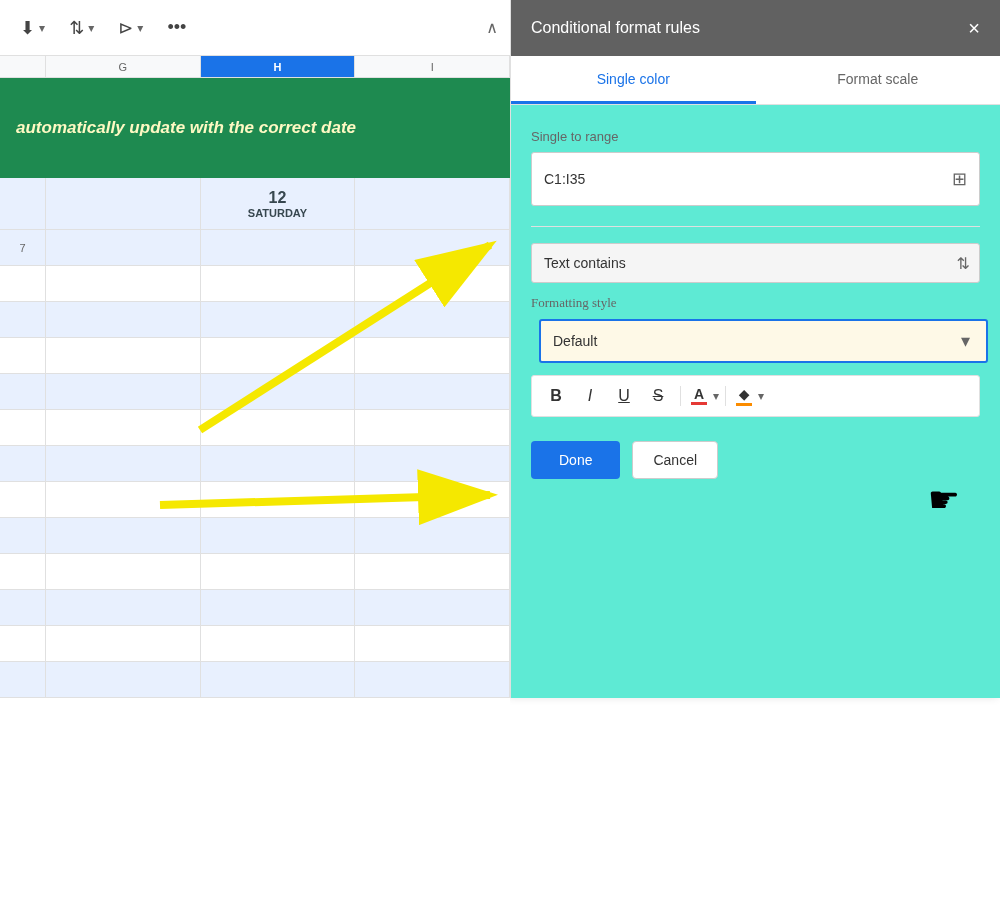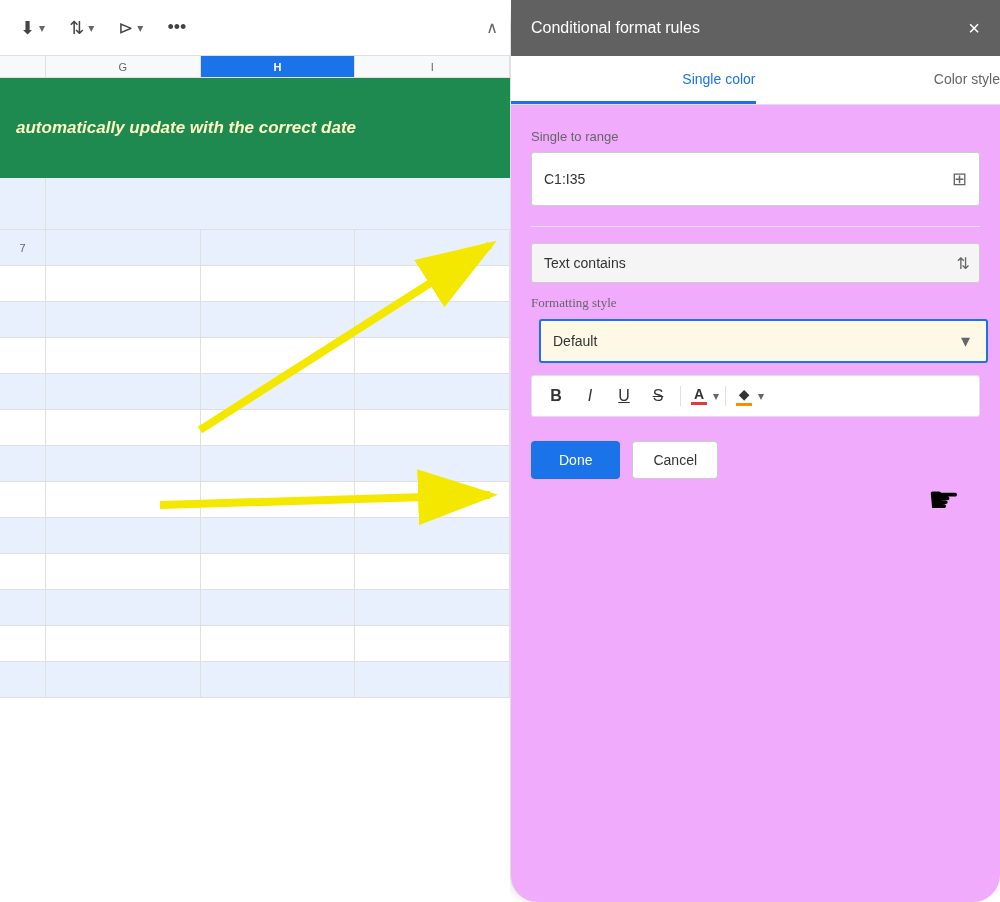--- a/index.html
+++ b/index.html
@@ -191,27 +191,26 @@
 
     .day-cell .day-name {
       font-size: 11px;
       font-weight: bold;
       color: #37474f;
     }
 
     
     .rules-panel {
       width: 490px;
-      height: 902px;
-      background: #f0abfc;
+      height: 698px;
+      background: #5eead4;
       display: flex;
       flex-direction: column;
       border-left: 1px solid #e0e0e0;
       box-shadow: -2px 0 8px rgba(0,0,0,0.1);
-      border-radius: 27px;
     }
 
     .panel-header {
       height: 56px;
       background: #616161;
       display: flex;
       align-items: center;
       justify-content: space-between;
       padding: 0 20px;
     }
@@ -234,21 +233,21 @@
       display: flex;
       border-bottom: 1px solid #e0e0e0;
       background: #fff;
     }
 
     .panel-tab {
       flex: 1;
       height: 48px;
       display: flex;
       align-items: center;
-      justify-content: flex-end;
+      justify-content: center;
       font-size: 14px;
       color: #666;
       cursor: pointer;
       border-bottom: 3px solid transparent;
       font-weight: 500;
     }
 
     .panel-tab.active {
       color: #1a73e8;
       border-bottom: 3px solid #1a73e8;
@@ -544,20 +543,28 @@
     <div class="col-header selected">H</div>
     <div class="col-header">I</div>
   </div>
 
   <div class="green-row">
     <span class="green-row-text">automatically update with the correct date</span>
   </div>
 
   <div class="day-header-row">
     <div class="row-num"></div>
+    <div class="row-cells">
+      <div class="day-cell"></div>
+      <div class="day-cell">
+        <span class="day-num">12</span>
+        <span class="day-name">SATURDAY</span>
+      </div>
+      <div class="day-cell"></div>
+    </div>
   </div>
 
   <div class="rows-area">
     <div class="data-row alt">
       <div class="row-num">7</div>
       <div class="row-cells">
           <div class="cell"></div>
           <div class="cell"></div>
           <div class="cell"></div>
         </div>
@@ -683,21 +690,21 @@
   <div class="panel-header">
     <span class="panel-title">Conditional format rules</span>
     <span class="panel-close">×</span>
   </div>
 
   <div class="panel-tabs">
     <div class="panel-tab active">
       <span>Single color</span>
     </div>
     <div class="panel-tab">
-      <span>Color style</span>
+      <span>Format scale</span>
     </div>
   </div>
 
   <div class="panel-content">
 
     
     <div class="section-label">Single to range</div>
     <div class="range-input-container">
       <input class="range-input" type="text" value="C1:I35" style="">
       <span class="range-grid-icon">⊞</span>

